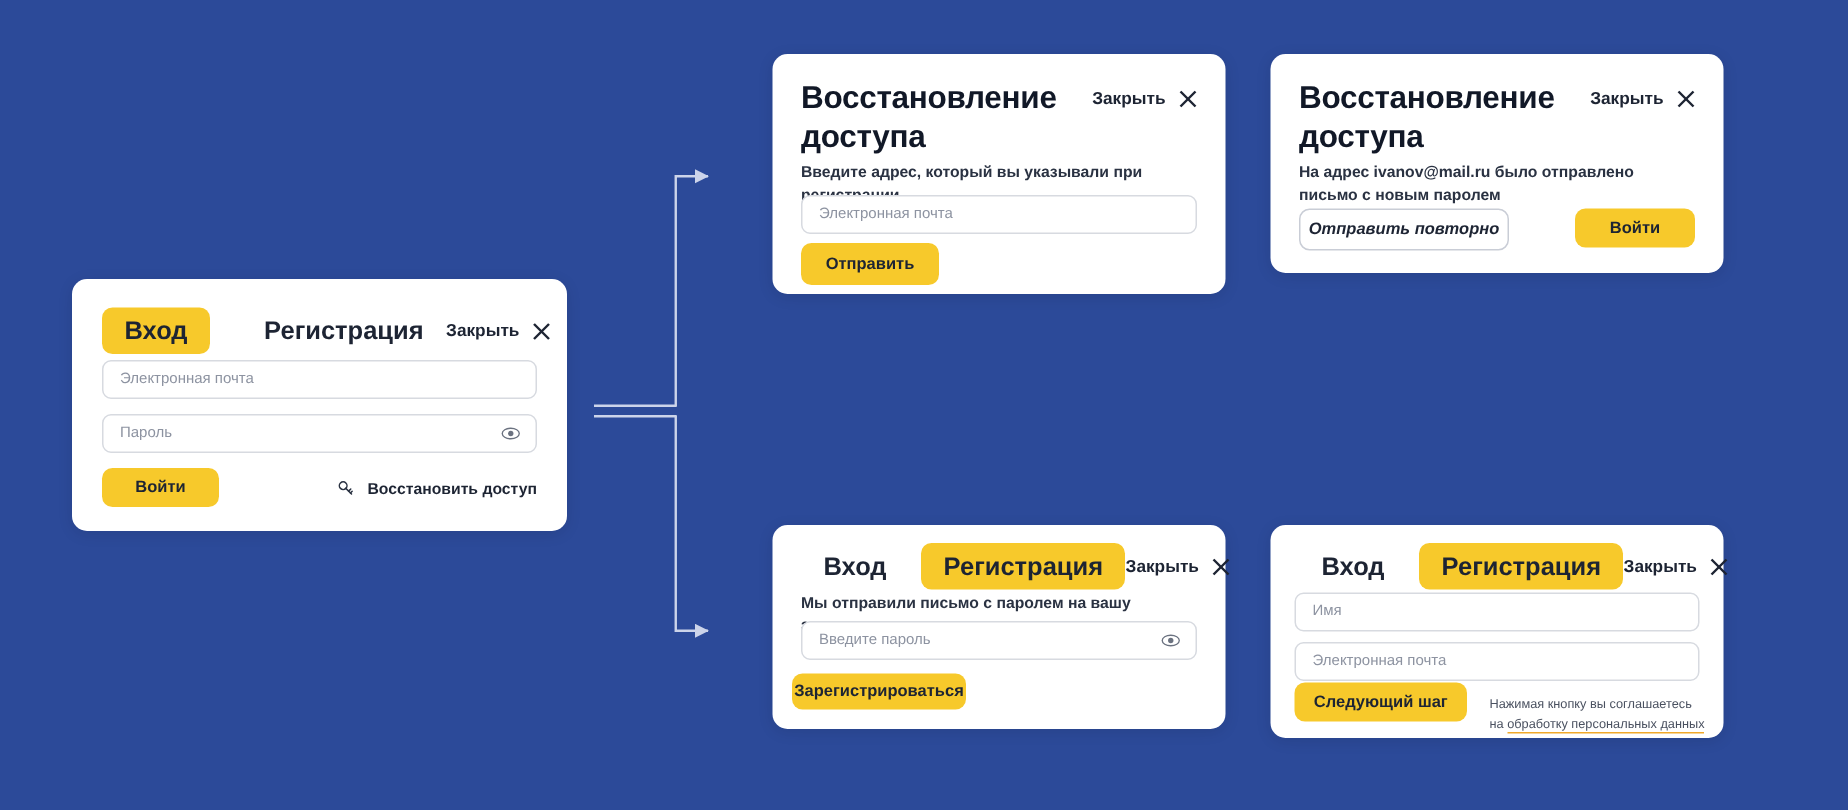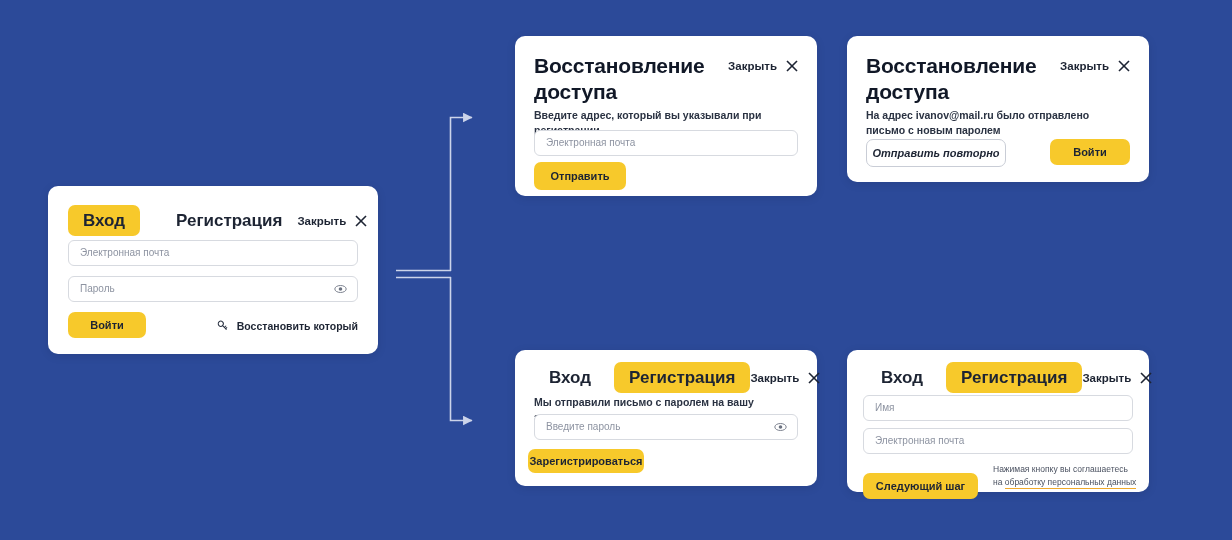--- a/index.html
+++ b/index.html
@@ -154,21 +154,21 @@
 
     <div class="restore" style="position:absolute; right:20px; top:133px;">
       <svg class="key-icon" viewBox="0 0 16 16">
         <g transform="rotate(-45 8 8)">
           <circle cx="8" cy="4.4" r="2.9" fill="none" stroke="#2a3242" stroke-width="1.15"></circle>
           <path d="M8,7.3 L8,13.4" stroke="#2a3242" stroke-width="1.15" stroke-linecap="round"></path>
           <path d="M8,10.3 L10.3,10.3" stroke="#2a3242" stroke-width="1.15" stroke-linecap="round"></path>
           <path d="M8,12.3 L9.8,12.3" stroke="#2a3242" stroke-width="1.15" stroke-linecap="round"></path>
         </g>
       </svg>
-      <span>Восстановить который</span>
+      <span>Восстановить доступ</span>
     </div>
   </div>
 
   <div class="card" style="left:515px; top:36px; width:302px; height:160px;">
     <div style="position:absolute; left:19px; right:19px; top:17px; display:flex; align-items:flex-start;">
       <div class="title">Восстановление доступа</div>
       <div class="close" style="margin-top:7px;">
         <span class="close-label">Закрыть</span>
         <svg class="x-icon" viewBox="0 0 12 12">
           <line x1="1" y1="1" x2="11" y2="11"></line>
@@ -247,21 +247,21 @@
     </div>
 
     <div class="field" style="position:absolute; left:16px; right:16px; top:45px;">
       <span class="ph">Имя</span>
     </div>
 
     <div class="field" style="position:absolute; left:16px; right:16px; top:78px;">
       <span class="ph">Электронная почта</span>
     </div>
 
-    <button class="btn btn-yellow" style="position:absolute; left:16px; top:123px; width:115px; height:26px;">Следующий шаг</button>
+    <button class="btn btn-yellow" style="position:absolute; left:16px; top:105px; width:115px; height:26px;">Следующий шаг</button>
 
     <div class="consent" style="position:absolute; left:146px; right:12px; top:113px;">
       <div>Нажимая кнопку вы соглашаетесь</div>
       <div>
         <span>на </span><span class="lnk">обработку персональных данных</span>
       </div>
     </div>
   </div>
 
 </div>

